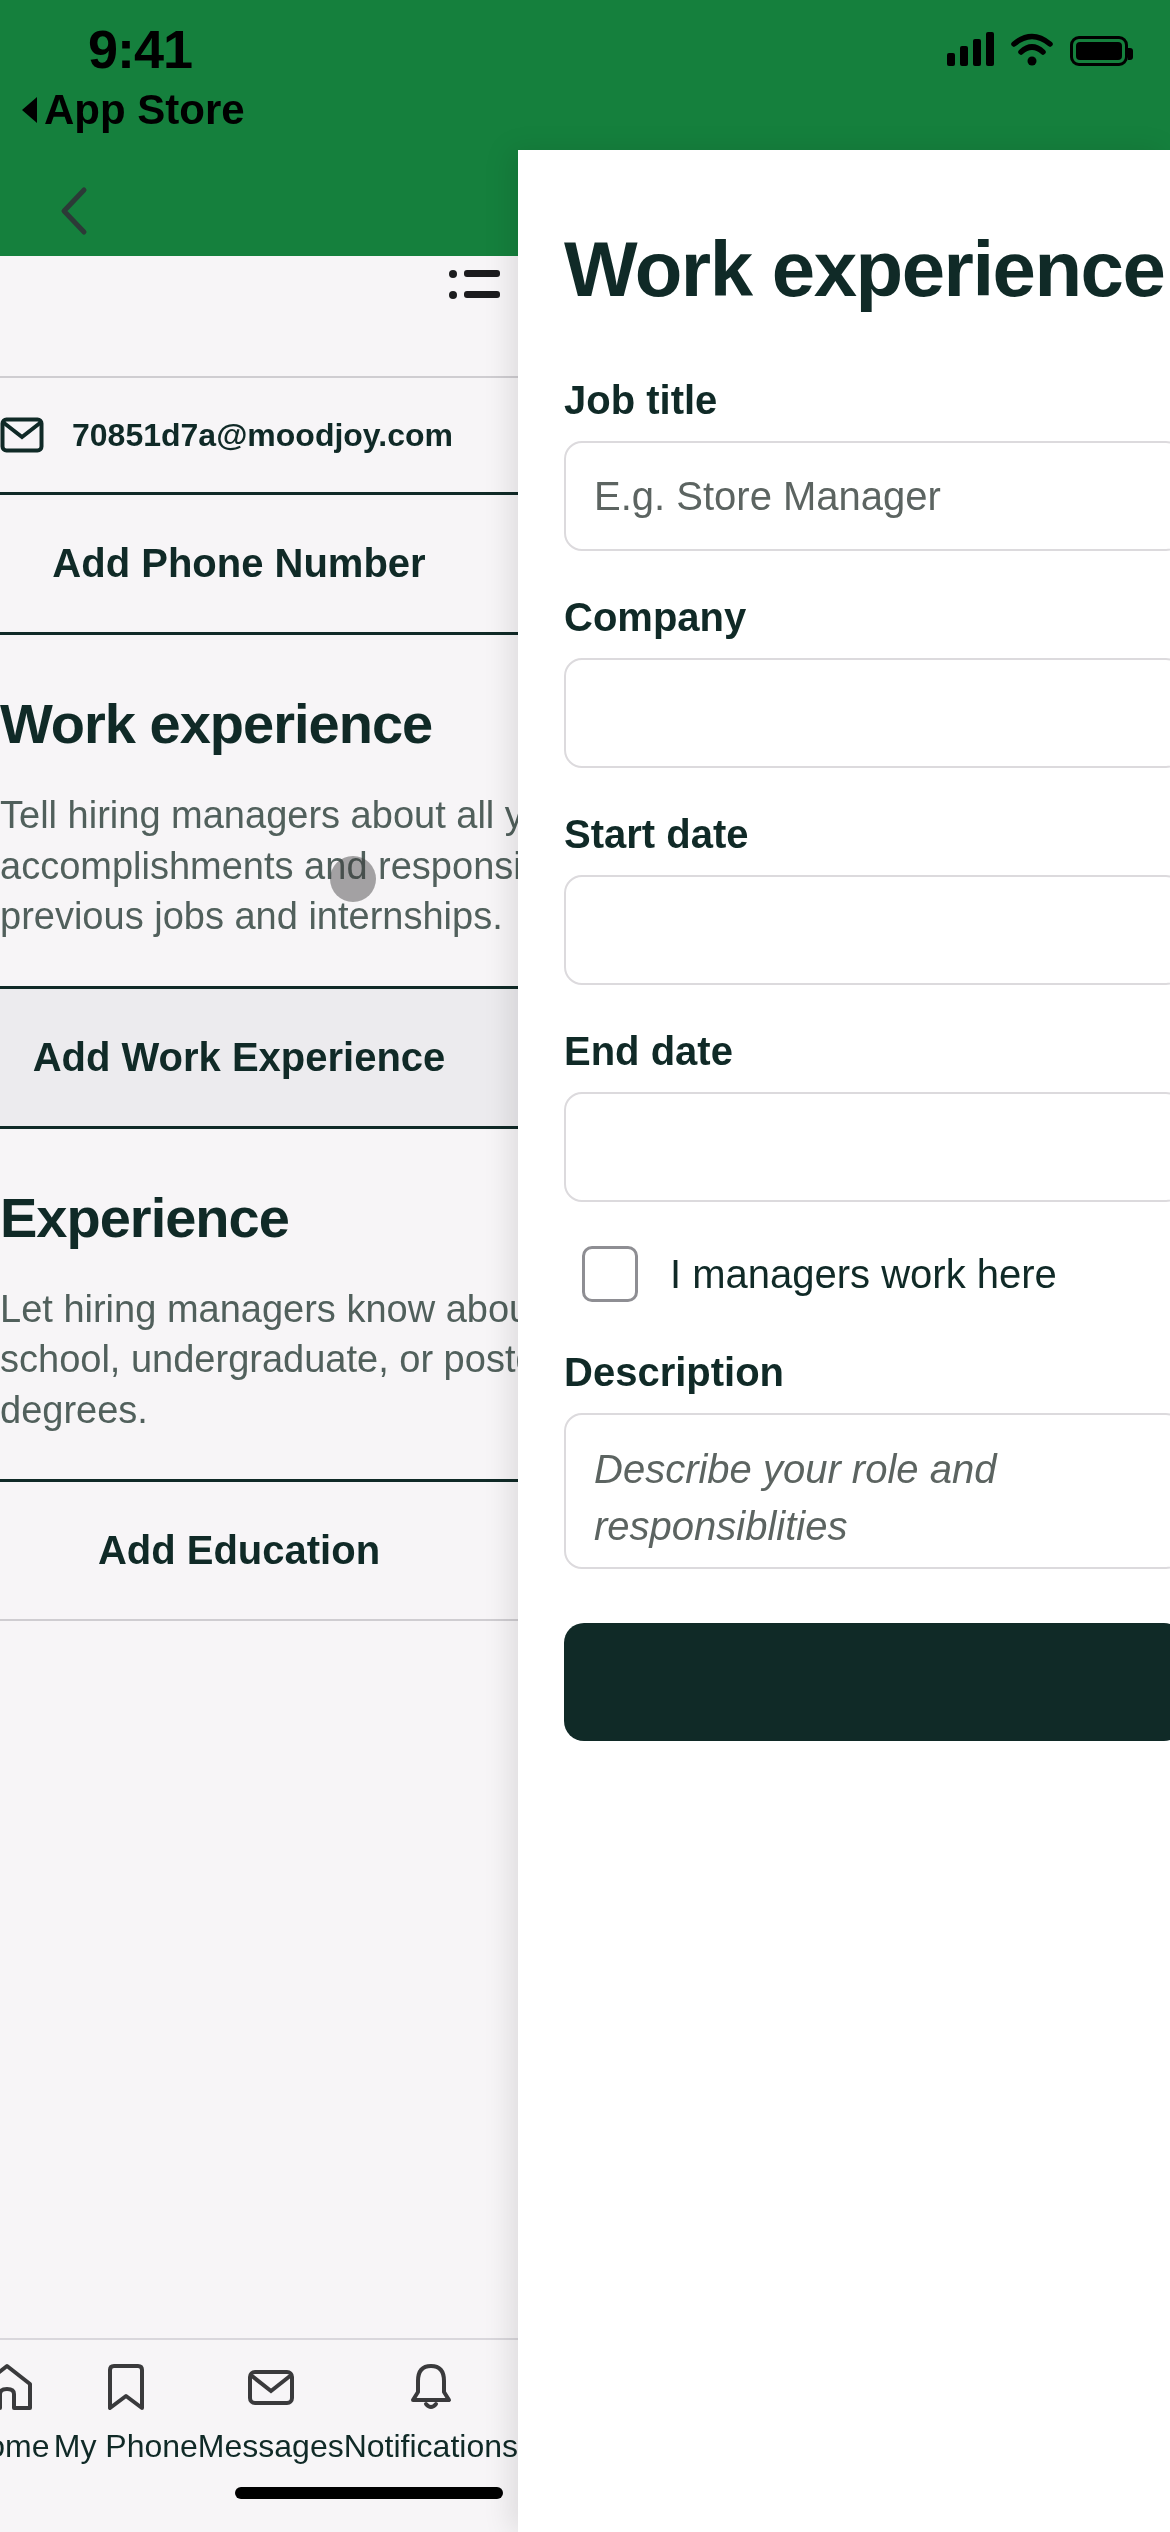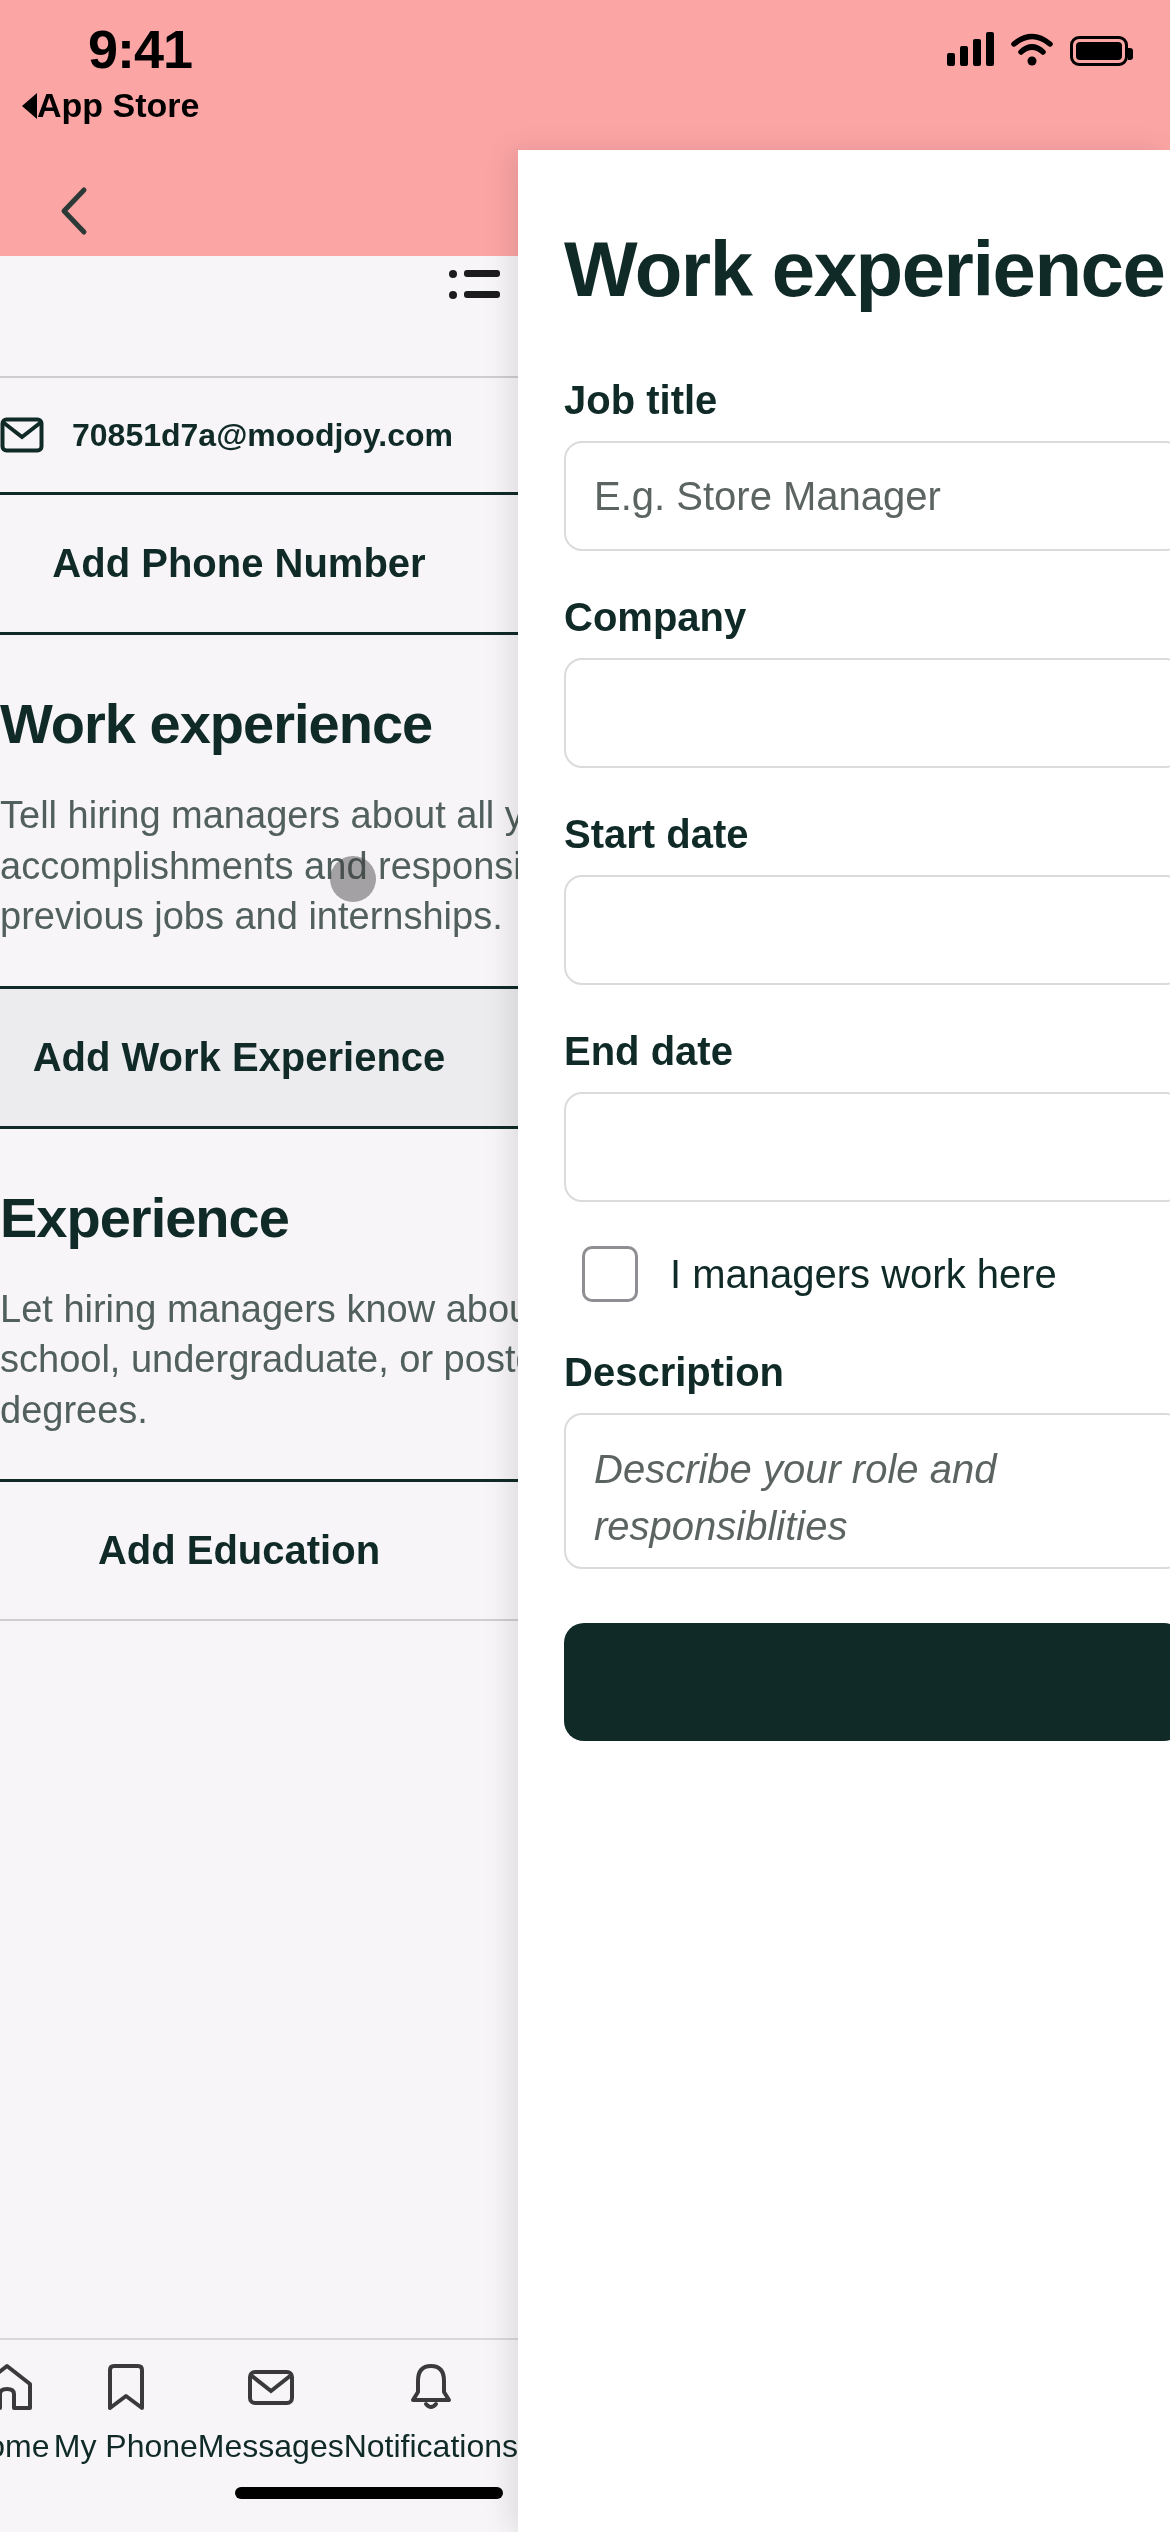--- a/index.html
+++ b/index.html
@@ -2,32 +2,32 @@
 <html><head>
 <meta charset="utf-8">
 <style>
   * { margin:0; padding:0; box-sizing:border-box; }
   html, body {
     width:1170px; height:2532px;
     background:#ffffff;
     font-family:"Liberation Sans", sans-serif;
     overflow:hidden;
   }
-  #screen { position:relative; width:1170px; height:2532px; background:#fca5a5; overflow:hidden; }
+  #screen { position:relative; width:1170px; height:2532px; background:#15803d; overflow:hidden; }
 
   
   .statusbar { position:absolute; top:0; left:0; width:1170px; height:150px; }
   .sb-time {
     position:absolute; left:88px; top:18px;
     font-size:54px; font-weight:700; color:#000; letter-spacing:-1px;
   }
   .sb-appstore {
     position:absolute; left:22px; top:86px;
-    font-size:34px; font-weight:600; color:#000;
-    display:flex; align-items:center; gap:0;
+    font-size:42px; font-weight:600; color:#000;
+    display:flex; align-items:center; gap:7px;
   }
   .sb-tri { width:0;height:0;border-top:13px solid transparent;border-bottom:13px solid transparent;border-right:15px solid #000; display:block; }
   .sb-right { position:absolute; right:42px; top:32px; display:flex; align-items:flex-end; gap:16px; }
   .bars { display:flex; align-items:flex-end; gap:5px; height:34px; }
   .bars i { display:block; width:8px; background:#000; border-radius:2px; }
   .bars i:nth-child(1){height:13px}
   .bars i:nth-child(2){height:20px}
   .bars i:nth-child(3){height:27px}
   .bars i:nth-child(4){height:34px}
   .batt { width:58px; height:30px; border:3px solid #000; border-radius:9px; position:relative; padding:3px; }

